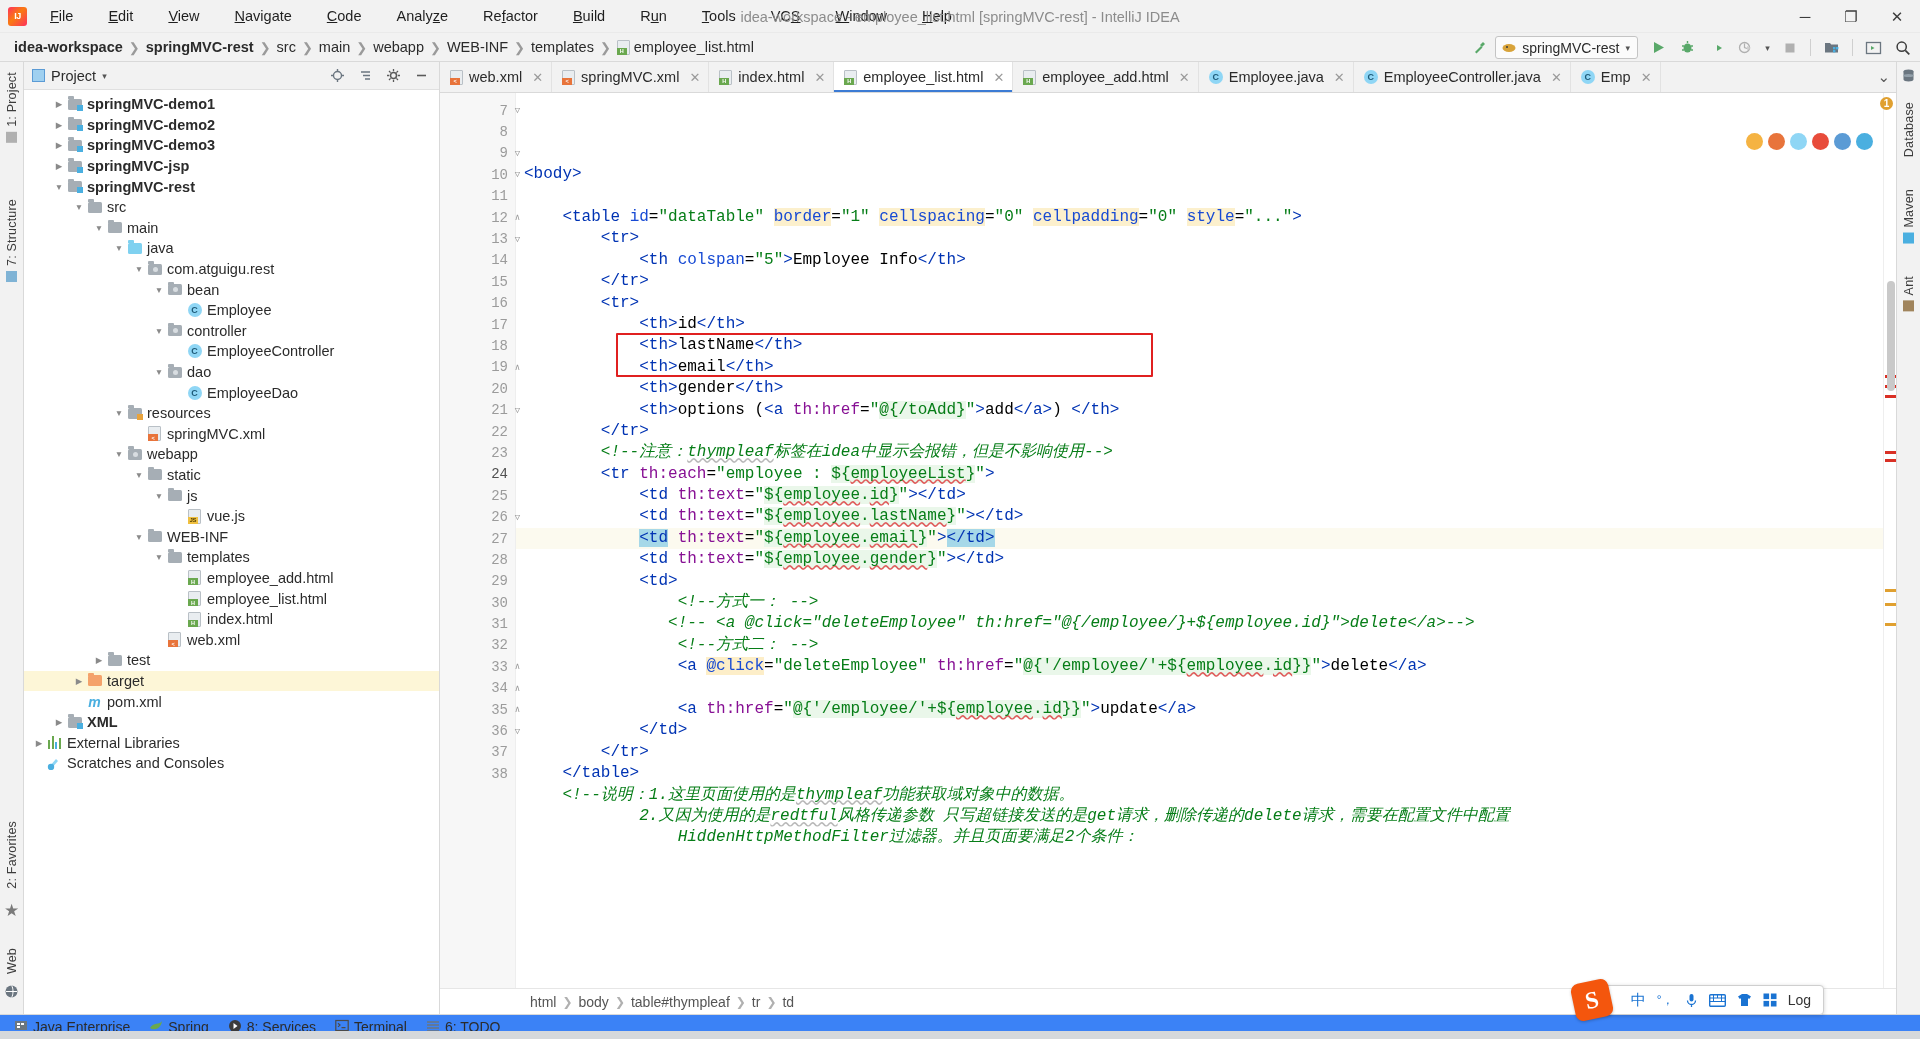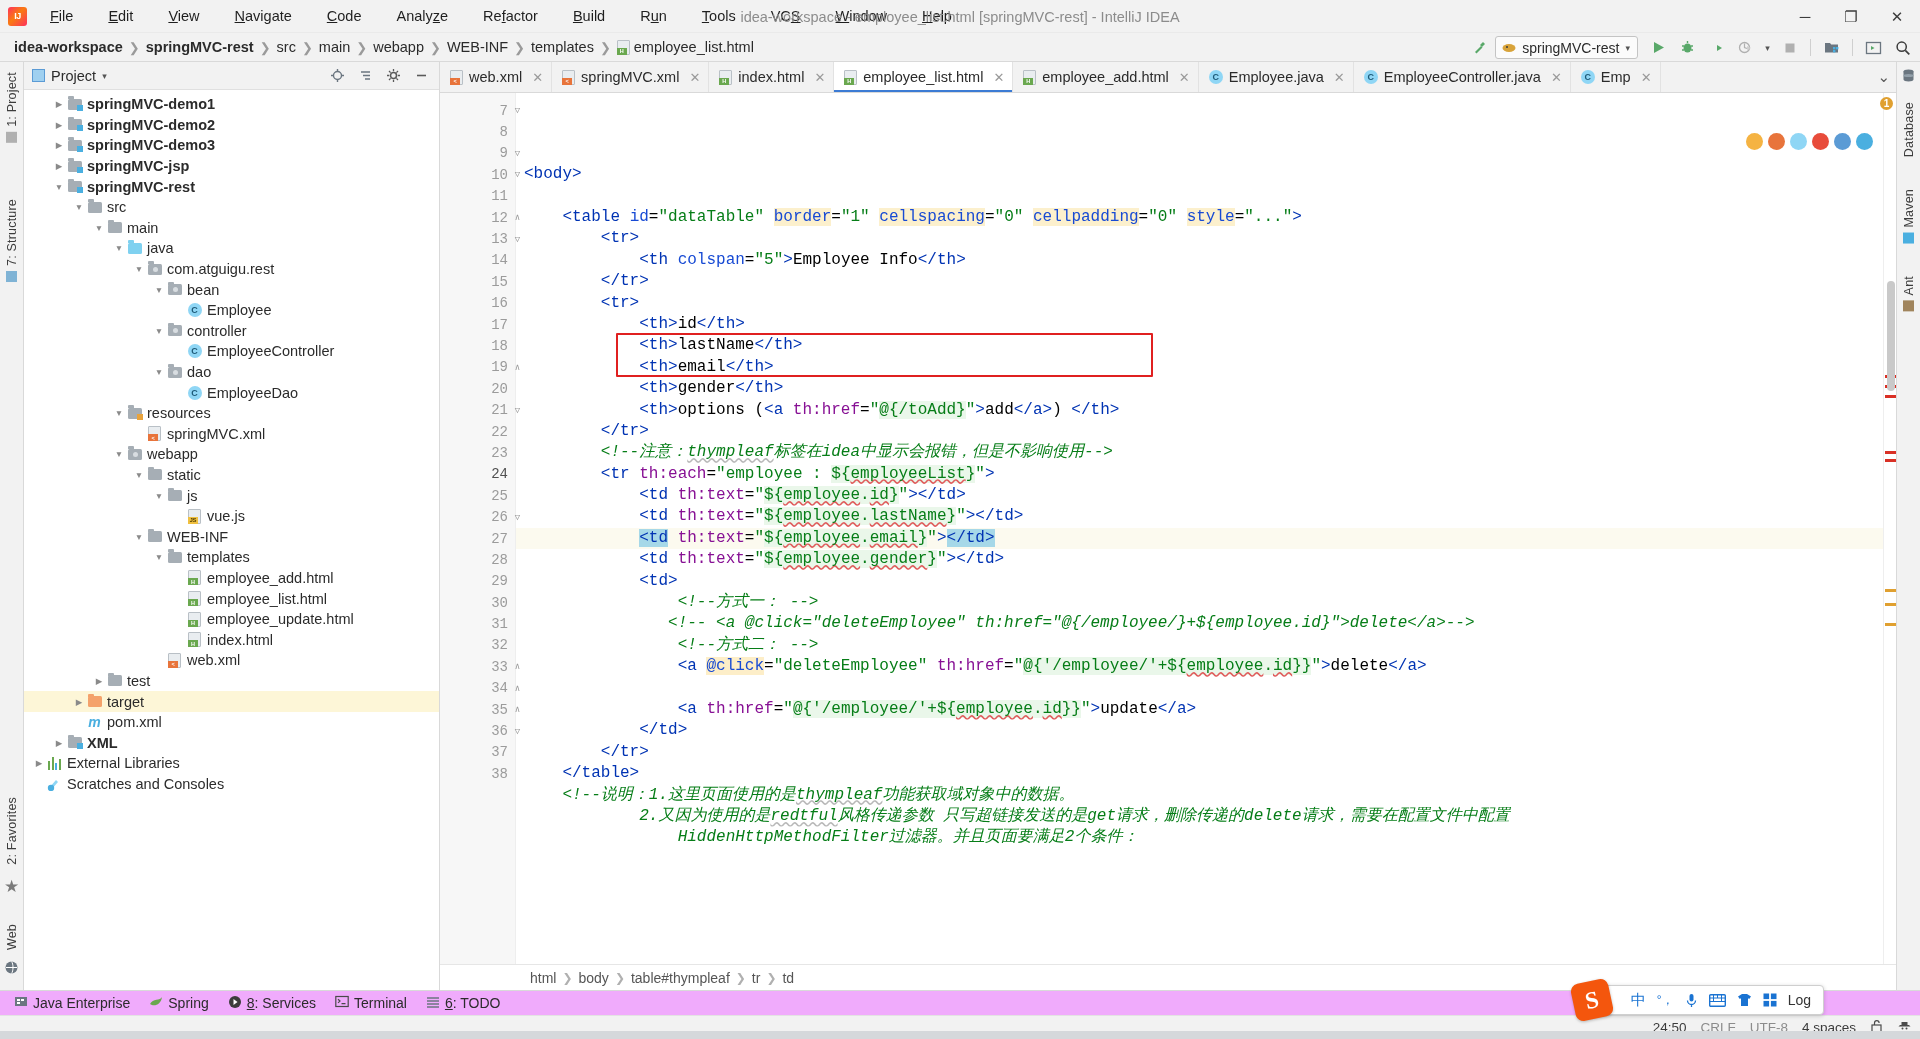--- a/index.html
+++ b/index.html
@@ -210,21 +210,21 @@
   
   .editorcrumbs {
     height: 26px; min-height: 26px; background: #fff; border-top: 1px solid #e6e6e6;
     display: flex; align-items: center; padding-left: 86px; font-size: 14px; color: #555;
   }
   .ecrumb { padding: 0 4px; }
   .ecsep { color: #b0b0b0; padding: 0 2px; font-size: 12px; }
 
   
   .bottombar {
-    height: 25px; min-height: 25px; background: #f0abfc; border-top: 1px solid #d9d9d9;
+    height: 25px; min-height: 25px; background: #3b82f6; border-top: 1px solid #d9d9d9;
     display: flex; align-items: center; padding-left: 6px; gap: 3px; font-size: 14px;
   }
   .bbtn { display: flex; align-items: center; gap: 5px; padding: 2px 8px; border-radius: 3px; white-space: nowrap;}
   .bbtn u { text-decoration: underline; }
 
   
   .statusbar {
     height: 24px; min-height: 24px; background: #f2f2f2; border-top: 1px solid #e3e3e3;
     display: flex; align-items: center; padding: 0 8px; font-size: 13.5px; color: #3c3c3c;
     position: relative;
@@ -626,27 +626,20 @@
             <span class="nicon">
               <span class="fileic" data-t="H"></span>
             </span>
             <span class="nlabel">employee_list.html</span>
           </div>
           <div class="node" style="padding-left: 148px;">
             <span class="arrow none">▶</span>
             <span class="nicon">
               <span class="fileic" data-t="H"></span>
             </span>
-            <span class="nlabel">employee_update.html</span>
-          </div>
-          <div class="node" style="padding-left: 148px;">
-            <span class="arrow none">▶</span>
-            <span class="nicon">
-              <span class="fileic" data-t="H"></span>
-            </span>
             <span class="nlabel">index.html</span>
           </div>
           <div class="node" style="padding-left: 128px;">
             <span class="arrow none">▶</span>
             <span class="nicon">
               <span class="fileic xml"></span>
             </span>
             <span class="nlabel">web.xml</span>
           </div>
           <div class="node" style="padding-left: 68px;">
@@ -971,42 +964,20 @@
     <div class="bbtn">
       <span>
         <svg width="14" height="12" viewBox="0 0 14 12">
             <path d="M1 2h12M1 5h12M1 8h12M1 11h12" stroke="#6b7680" stroke-width="1.4"></path>
           </svg>
       </span>
       <span><u>6</u>: <span>TODO</span></span>
     </div>
   </div>
 
-  <div class="statusbar">
-    <div class="sb-right">
-      <span class="sb-item">24:50</span>
-      <span class="sb-item dim">CRLF</span>
-      <span class="sb-item dim">UTF-8</span>
-      <span class="sb-item">4 spaces</span>
-      <span class="sb-item">
-        <svg width="13" height="14" viewBox="0 0 13 14">
-            <rect x="2" y="6" width="9" height="7" fill="none" stroke="#4a4a4a" stroke-width="1.2"></rect>
-            <path d="M4.5 6V4a2.3 2.3 0 014.6 0" fill="none" stroke="#4a4a4a" stroke-width="1.2"></path>
-          </svg>
-      </span>
-      <span class="sb-item">
-        <svg width="15" height="14" viewBox="0 0 15 14">
-            <path d="M3 6h9l1.5 1.5H1.5z" fill="#4a4a4a"></path>
-            <path d="M4.5 6V3h6v3z" fill="#4a4a4a"></path>
-            <circle cx="5.5" cy="9.5" r="1" fill="#4a4a4a"></circle>
-            <circle cx="9.5" cy="9.5" r="1" fill="#4a4a4a"></circle>
-          </svg>
-      </span>
-    </div>
-  </div>
 
   <div class="ime">
     <div class="sogou-logo">S</div>
     <div class="ii">中</div>
     <div class="ii" style="font-size:12px">°，</div>
     <div class="ii">
       <svg width="13" height="15" viewBox="0 0 13 15">
           <rect x="4.5" y="1" width="4" height="7.5" rx="2" fill="#1a73d2"></rect>
           <path d="M2.5 7.5a4 4 0 008 0M6.5 11.5V14" stroke="#1a73d2" stroke-width="1.3" fill="none"></path>
         </svg>

